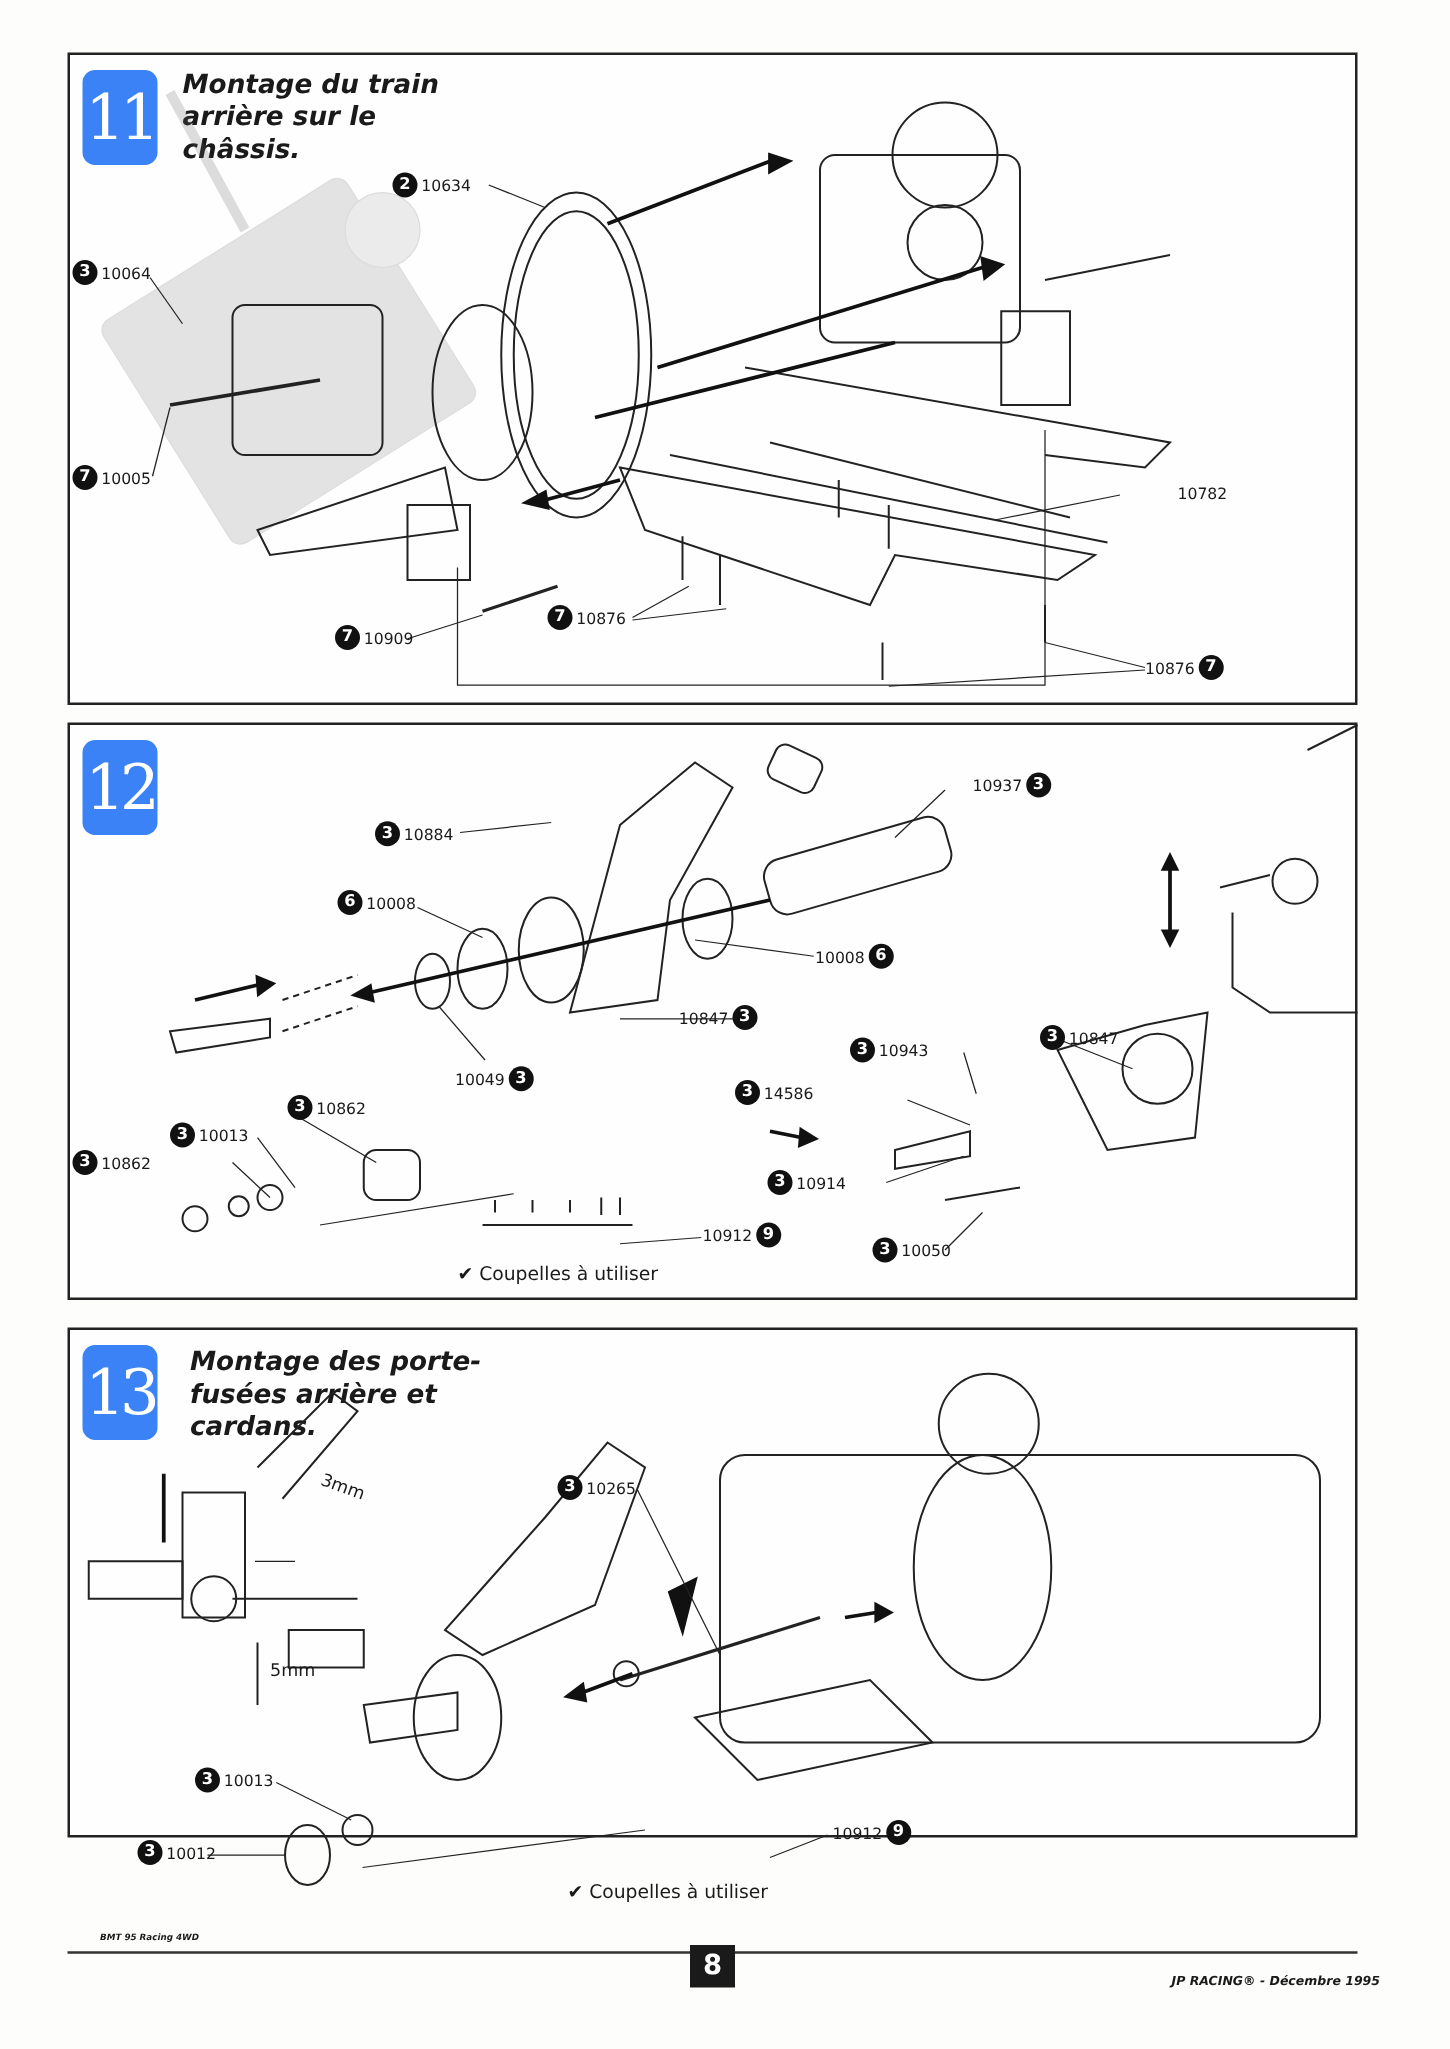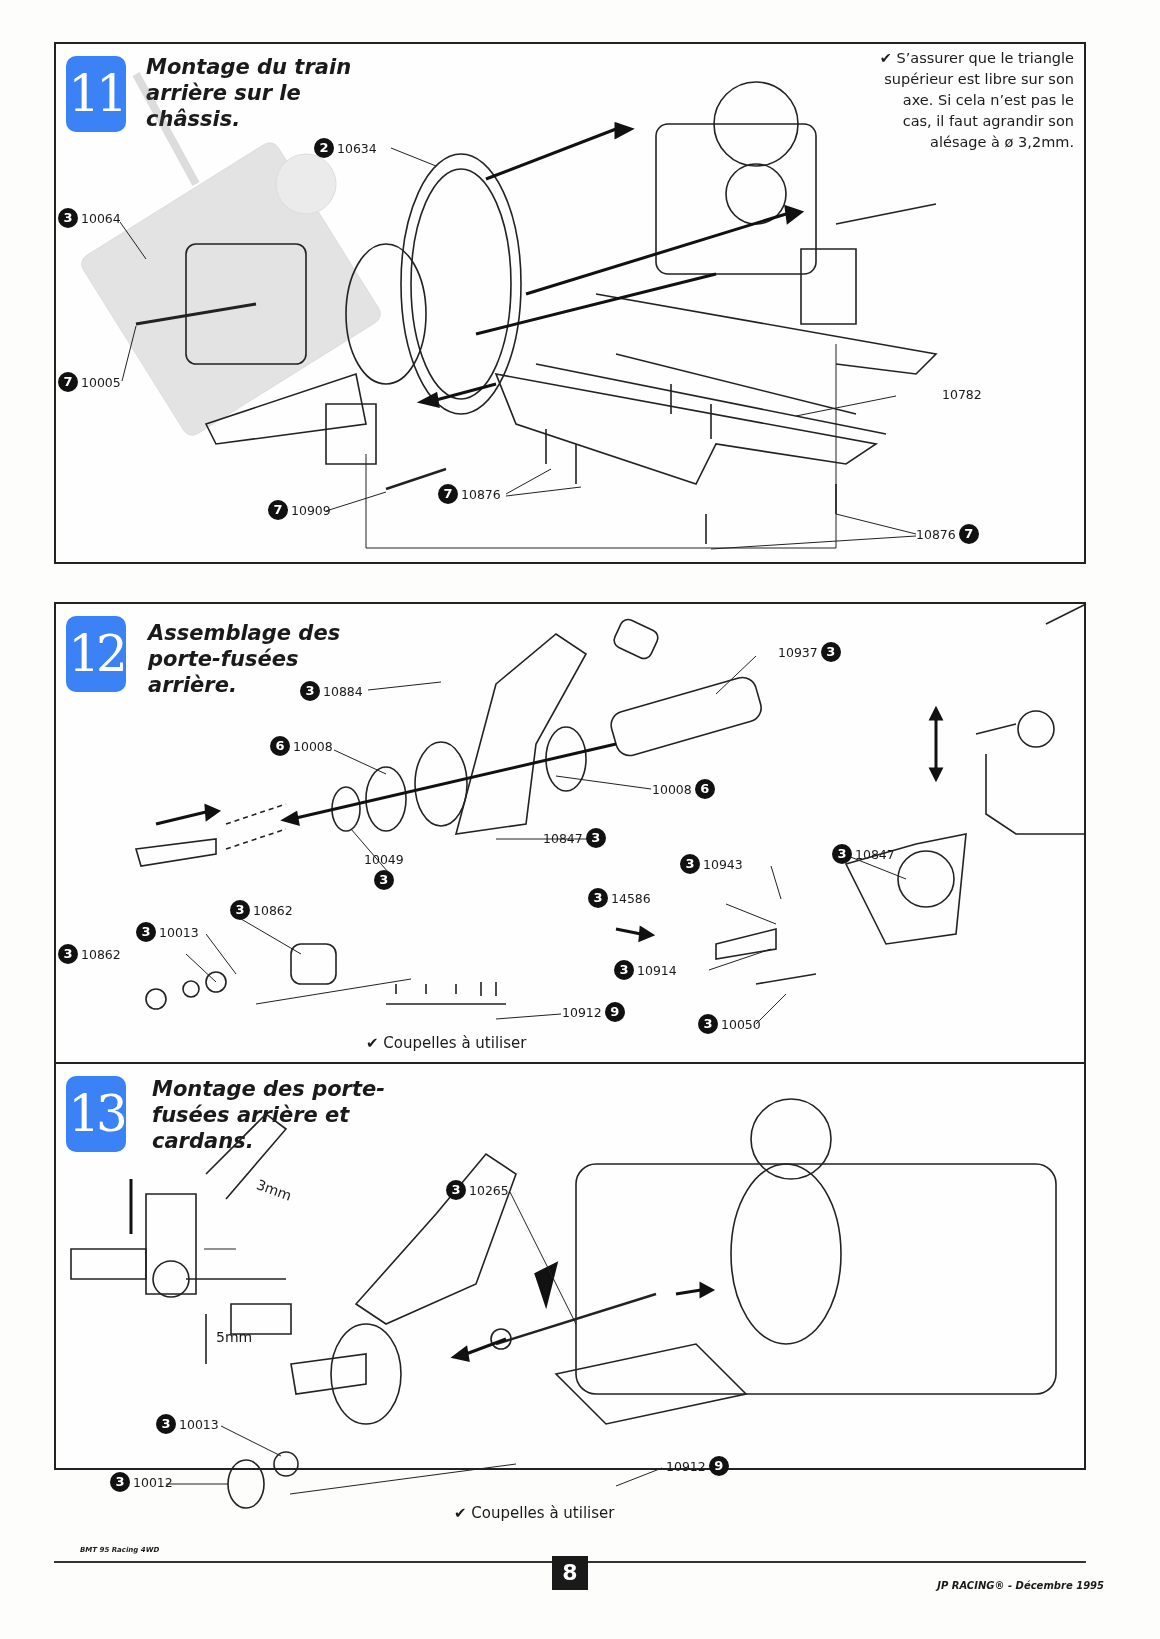--- a/index.html
+++ b/index.html
@@ -1,19 +1,19 @@
 <!DOCTYPE html>
 <html><head>
 <meta charset="utf-8">
 <style>
   html, body { margin:0; padding:0; }
   body { width:1160px; height:1639px; background:#fdfdfb; position:relative; overflow:hidden; font-family:"DejaVu Sans", sans-serif; color:#1a1a1a; }
   .panel { position:absolute; left:54px; width:1032px; border:2px solid #222; background:#fefefe; box-sizing:border-box; }
   #p11 { top:42px; height:522px; }
-  #p12 { top:578px; height:462px;margin-top:24px; }
+  #p12 { top:578px; height:462px; }
   #p13 { top:1062px; height:408px; }
   .stepnum { position:absolute; left:10px; top:12px; width:60px; height:76px; background:#3b82f6; border-radius:10px; color:#fff; font-family:"DejaVu Serif", serif; font-size:50px; line-height:76px; text-align:center; letter-spacing:-4px; }
   .steptitle { position:absolute; left:90px; top:10px; font-family:"DejaVu Sans", sans-serif; font-style:italic; font-weight:bold; font-size:21px; line-height:26px; color:#1a1a1a; white-space:pre-line; }
   .note { position:absolute; font-size:14.5px; line-height:21px; text-align:right; color:#1a1a1a; white-space:pre-line; }
   .lbl { position:absolute; font-size:12.5px; color:#1a1a1a; display:flex; align-items:center; gap:3px; white-space:nowrap; }
   .badge { display:inline-block; width:20px; height:20px; border-radius:50%; background:#111; color:#fff; font-weight:bold; font-size:13px; line-height:20px; text-align:center; }
   .coup { position:absolute; font-size:15px; color:#1a1a1a; }
   svg.drw { position:absolute; left:0; top:0; overflow:visible; }
   svg.drw * { vector-effect:non-scaling-stroke; }
   .footer-l { position:absolute; left:56px; top:1546px; font-size:7px; font-style:italic; font-weight:bold;padding-left:24px; }
@@ -22,25 +22,20 @@
   .footline { position:absolute; left:54px; top:1561px; width:1032px; height:2px; background:#333; }
 </style>
 </head>
 <body>
 
 <div class="panel" id="p11">
   <div class="stepnum">11</div>
   <div class="steptitle">Montage du train
 arrière sur le
 châssis.</div>
-  <div class="note" style="right:10px; top:4px;">✔ S’assurer que le triangle
-supérieur est libre sur son
-axe. Si cela n’est pas le
-cas, il faut agrandir son
-alésage à ø 3,2mm.</div>
 
   <svg class="drw" width="1032" height="522">
 
     <g opacity="0.22" fill="#888" stroke="#666">
       <rect x="60" y="140" width="230" height="210" transform="rotate(-32 175 245)" rx="10"></rect>
       <circle cx="250" cy="140" r="30" fill="#aaa"></circle>
       <line x1="80" y1="30" x2="140" y2="140" stroke-width="8"></line>
     </g>
 
     <g fill="none" stroke="#222" stroke-width="1.6">
@@ -123,23 +118,20 @@
       <span>10782</span>
     </div>
   <div class="lbl" style="left:860px; top:480px;">
       <span>10876</span>
       <span class="badge">7</span>
     </div>
 </div>
 
 <div class="panel" id="p12">
   <div class="stepnum">12</div>
-  <div class="steptitle" style="left:92px; top:16px;">Assemblage des
-porte-fusées
-arrière.</div>
 
   <svg class="drw" width="1032" height="470">
     <g fill="none" stroke="#222" stroke-width="1.6">
       <ellipse cx="290" cy="205" rx="14" ry="22"></ellipse>
       <ellipse cx="330" cy="195" rx="20" ry="32"></ellipse>
       <ellipse cx="385" cy="180" rx="26" ry="42"></ellipse>
       <path d="M440 80 L500 30 L530 50 L480 140 L470 220 L400 230 Z"></path>
       <ellipse cx="510" cy="155" rx="20" ry="32"></ellipse>
       <rect x="555" y="90" width="150" height="45" rx="14" transform="rotate(-16 630 112)"></rect>
       <rect x="560" y="20" width="40" height="30" rx="8" transform="rotate(25 580 35)"></rect>
@@ -201,21 +193,21 @@
       <span>10008</span>
     </div>
   <div class="lbl" style="left:596px; top:175px;">
       <span>10008</span>
       <span class="badge">6</span>
     </div>
   <div class="lbl" style="left:487px; top:224px;">
       <span>10847</span>
       <span class="badge">3</span>
     </div>
-  <div class="lbl" style="left:308px; top:248px;flex-direction:column;">
+  <div class="lbl" style="left:308px; top:273px;">
       <span>10049</span>
       <span class="badge">3</span>
     </div>
   <div class="lbl" style="left:624px; top:250px;">
       <span class="badge">3</span>
       <span>10943</span>
     </div>
   <div class="lbl" style="left:776px; top:240px;">
       <span class="badge">3</span>
       <span>10847</span>

